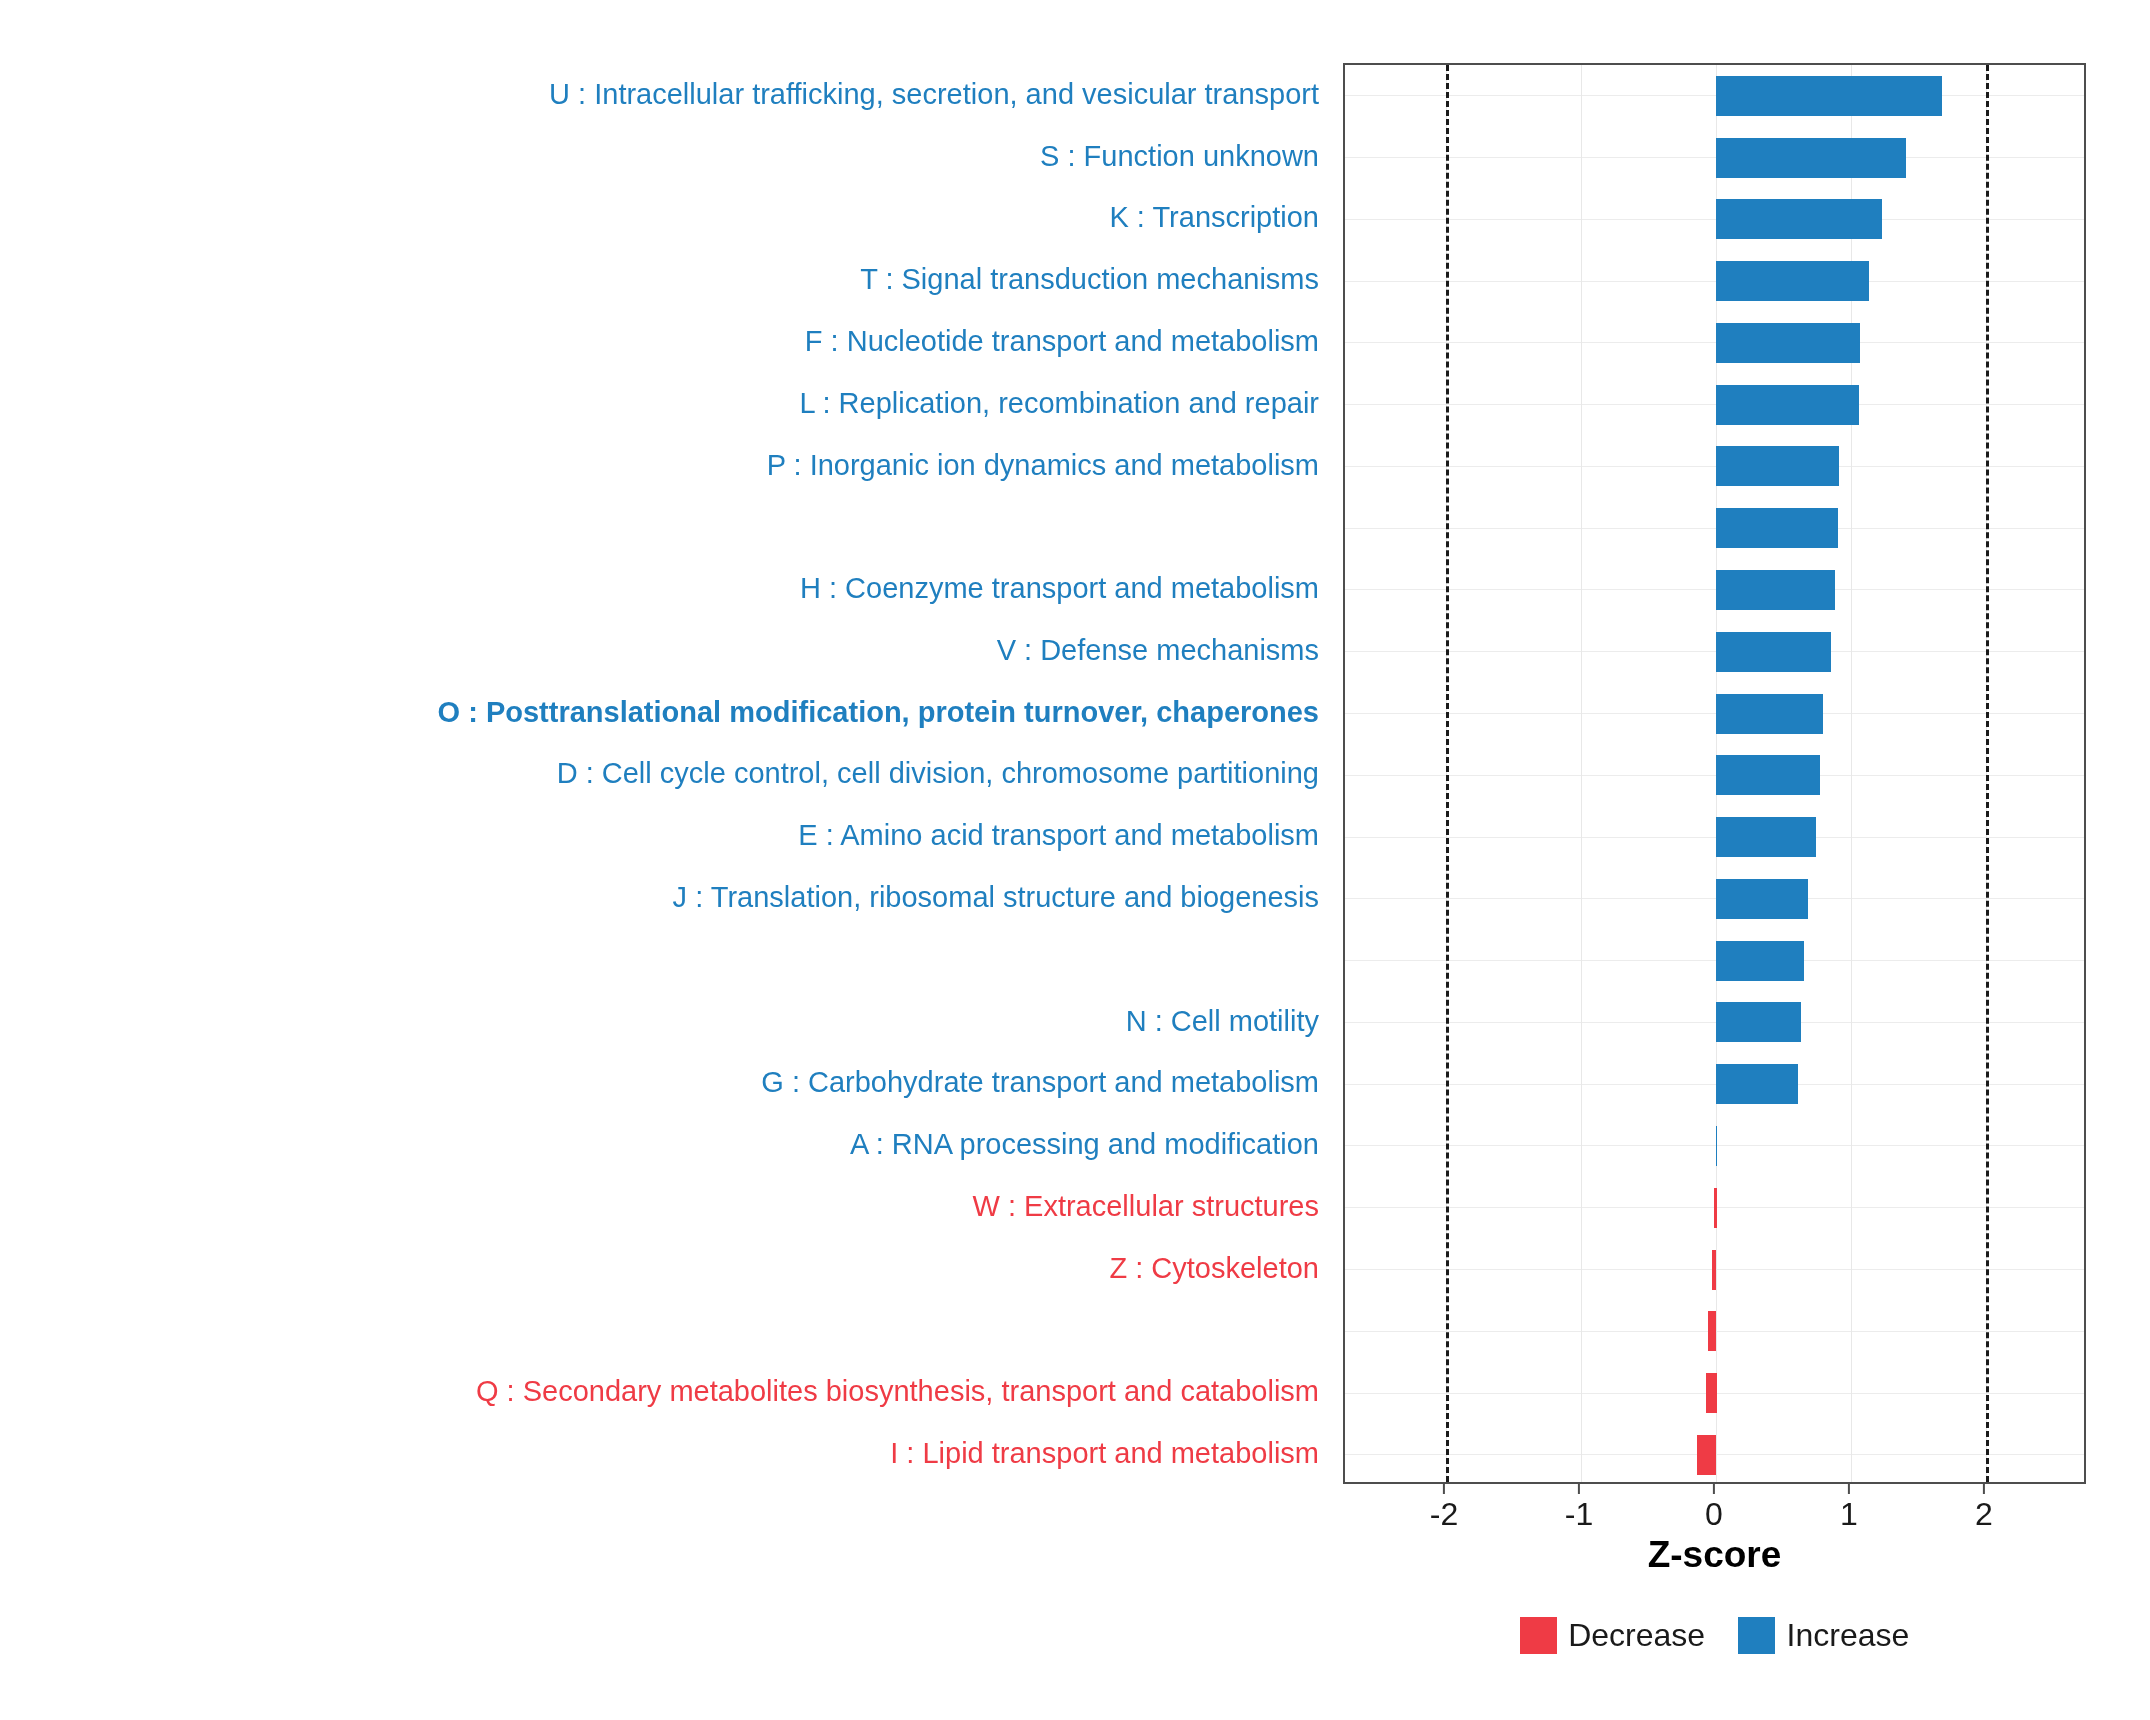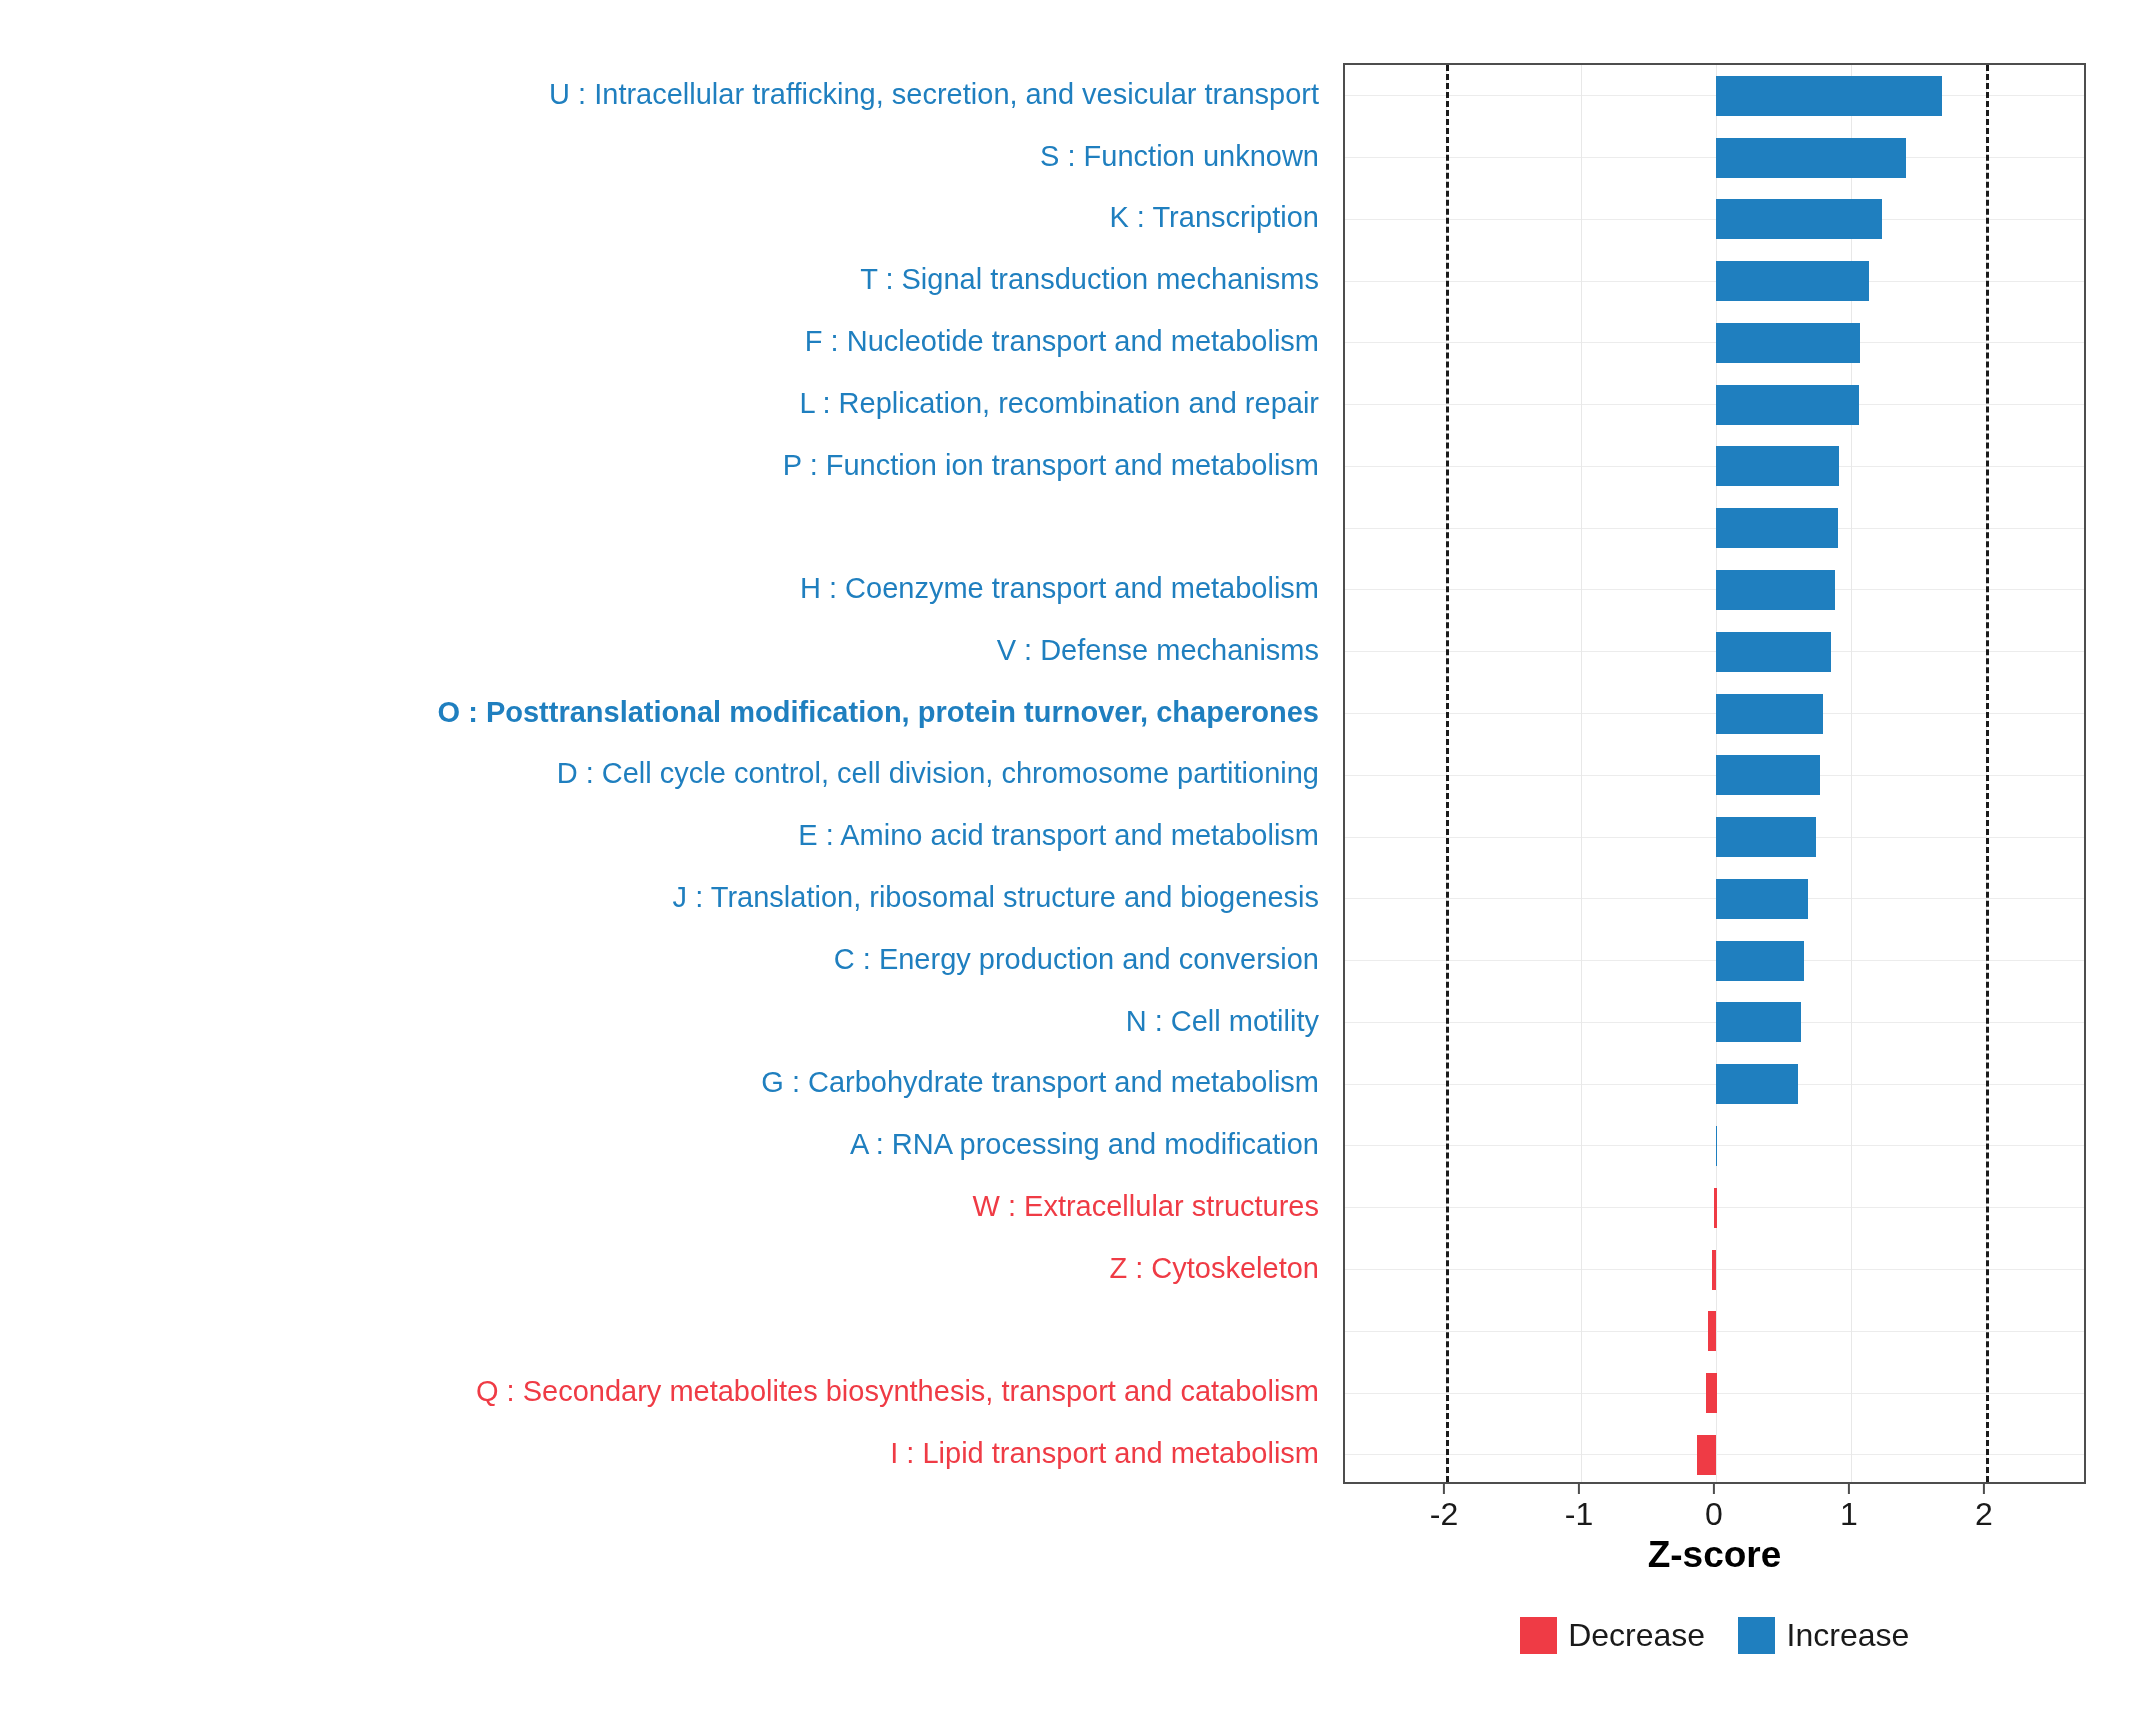--- a/index.html
+++ b/index.html
@@ -148,28 +148,27 @@
 
 <div id="chart-root">
 
   <div class="labels">
       <div class="cat-label increase" style="top: 31px;">U : Intracellular trafficking, secretion, and vesicular transport</div>
       <div class="cat-label increase" style="top: 93px;">S : Function unknown</div>
       <div class="cat-label increase" style="top: 154px;">K : Transcription</div>
       <div class="cat-label increase" style="top: 216px;">T : Signal transduction mechanisms</div>
       <div class="cat-label increase" style="top: 278px;">F : Nucleotide transport and metabolism</div>
       <div class="cat-label increase" style="top: 340px;">L : Replication, recombination and repair</div>
-      <div class="cat-label increase" style="top: 402px;">P : Function ion transport and metabolism</div>
+      <div class="cat-label increase" style="top: 402px;">P : Inorganic ion dynamics and metabolism</div>
       <div class="cat-label increase" style="top: 525px;">H : Coenzyme transport and metabolism</div>
       <div class="cat-label increase" style="top: 587px;">V : Defense mechanisms</div>
       <div class="cat-label increase" style="top: 649px; font-weight: bold;">O : Posttranslational modification, protein turnover, chaperones</div>
       <div class="cat-label increase" style="top: 710px;">D : Cell cycle control, cell division, chromosome partitioning</div>
       <div class="cat-label increase" style="top: 772px;">E : Amino acid transport and metabolism</div>
       <div class="cat-label increase" style="top: 834px;">J : Translation, ribosomal structure and biogenesis</div>
-      <div class="cat-label increase" style="top: 896px;">C : Energy production and conversion</div>
       <div class="cat-label increase" style="top: 958px;">N : Cell motility</div>
       <div class="cat-label increase" style="top: 1019px;">G : Carbohydrate transport and metabolism</div>
       <div class="cat-label increase" style="top: 1081px;">A : RNA processing and modification</div>
       <div class="cat-label decrease" style="top: 1143px;">W : Extracellular structures</div>
       <div class="cat-label decrease" style="top: 1205px;">Z : Cytoskeleton</div>
       <div class="cat-label decrease" style="top: 1328px;">Q : Secondary metabolites biosynthesis, transport and catabolism</div>
       <div class="cat-label decrease" style="top: 1390px;">I : Lipid transport and metabolism</div>
     </div>
 
   <div class="plot-area">

